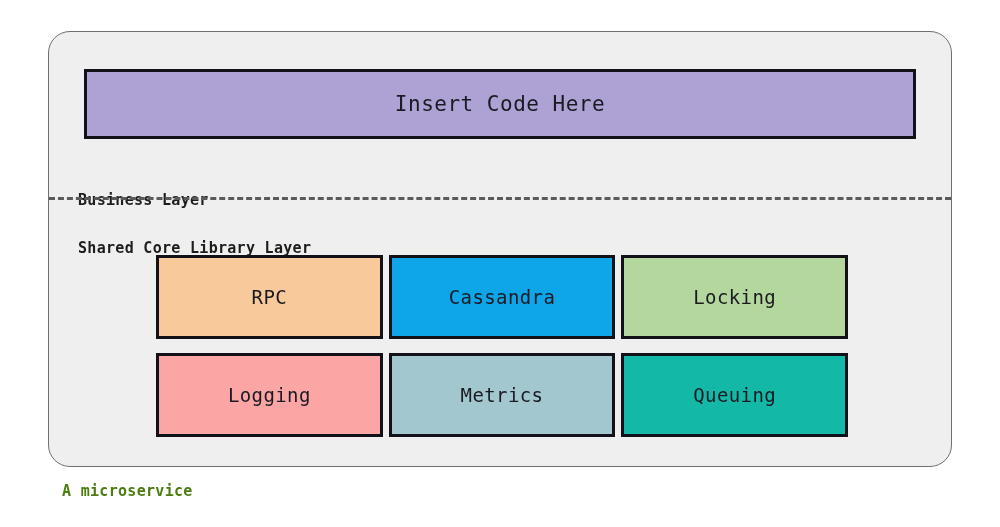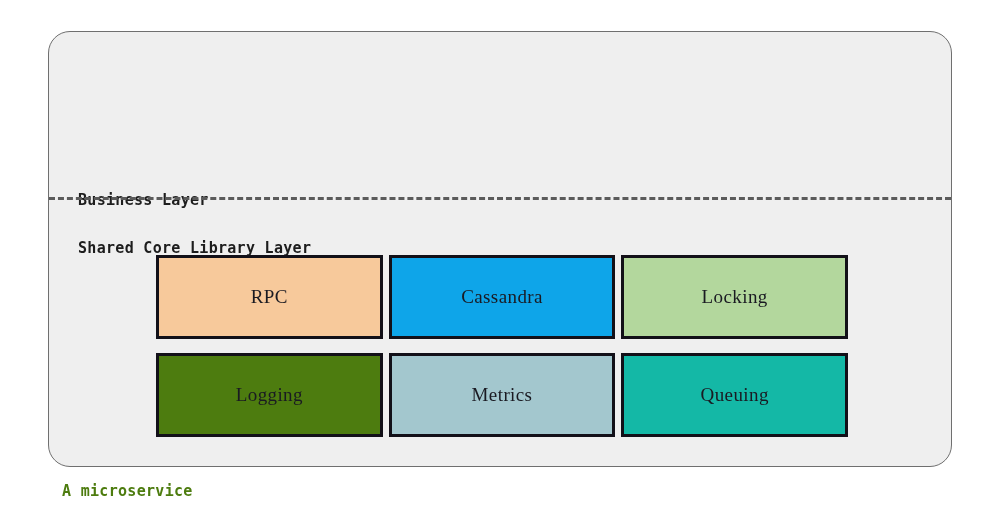--- a/index.html
+++ b/index.html
@@ -80,21 +80,20 @@
     left: 107px;
     top: 223px;
     width: 692px;
     display: flex;
     flex-direction: column;
     gap: 14px;
   }
   .grid-row {
     display: flex;
     gap: 6px;
-    font-family: Liberation Serif, serif;
   }
   .component-box {
     flex: 1 1 0;
     height: 84px;
     box-sizing: border-box;
     border: 3.5px solid #121018;
     display: flex;
     align-items: center;
     justify-content: center;
   }
@@ -117,20 +116,23 @@
     white-space: nowrap;
   }
 </style>
 </head>
 <body>
 
 <div id="canvas" style="background: rgb(255, 255, 255);">
 
   <div id="service-container" style="background: rgb(239, 239, 239); border-color: rgb(111, 111, 111);">
 
+    <div class="code-box" style="background: rgb(174, 162, 212); border-color: rgb(18, 16, 24);">
+      <span class="code-box-label">Insert Code Here</span>
+    </div>
 
     <div class="layer-label" id="label-business">Business Layer</div>
 
     <div id="layer-divider" style="border-top-color: rgb(91, 91, 91);"></div>
 
     <div class="layer-label" id="label-shared">Shared Core Library Layer</div>
 
     <div id="component-grid">
 
       <div class="grid-row">
@@ -139,21 +141,21 @@
         </div>
         <div class="component-box" style="background: #0ea5e9; border-color: rgb(18, 16, 24);">
           <span class="component-label">Cassandra</span>
         </div>
         <div class="component-box" style="background: rgb(179, 215, 157); border-color: rgb(18, 16, 24);">
           <span class="component-label">Locking</span>
         </div>
       </div>
 
       <div class="grid-row">
-        <div class="component-box" style="background: #4d7c0f; border-color: rgb(18, 16, 24);">
+        <div class="component-box" style="background: #fca5a5; border-color: rgb(18, 16, 24);">
           <span class="component-label">Logging</span>
         </div>
         <div class="component-box" style="background: rgb(163, 199, 206); border-color: rgb(18, 16, 24);">
           <span class="component-label">Metrics</span>
         </div>
         <div class="component-box" style="background: #14b8a6; border-color: rgb(18, 16, 24);">
           <span class="component-label">Queuing</span>
         </div>
       </div>
 

